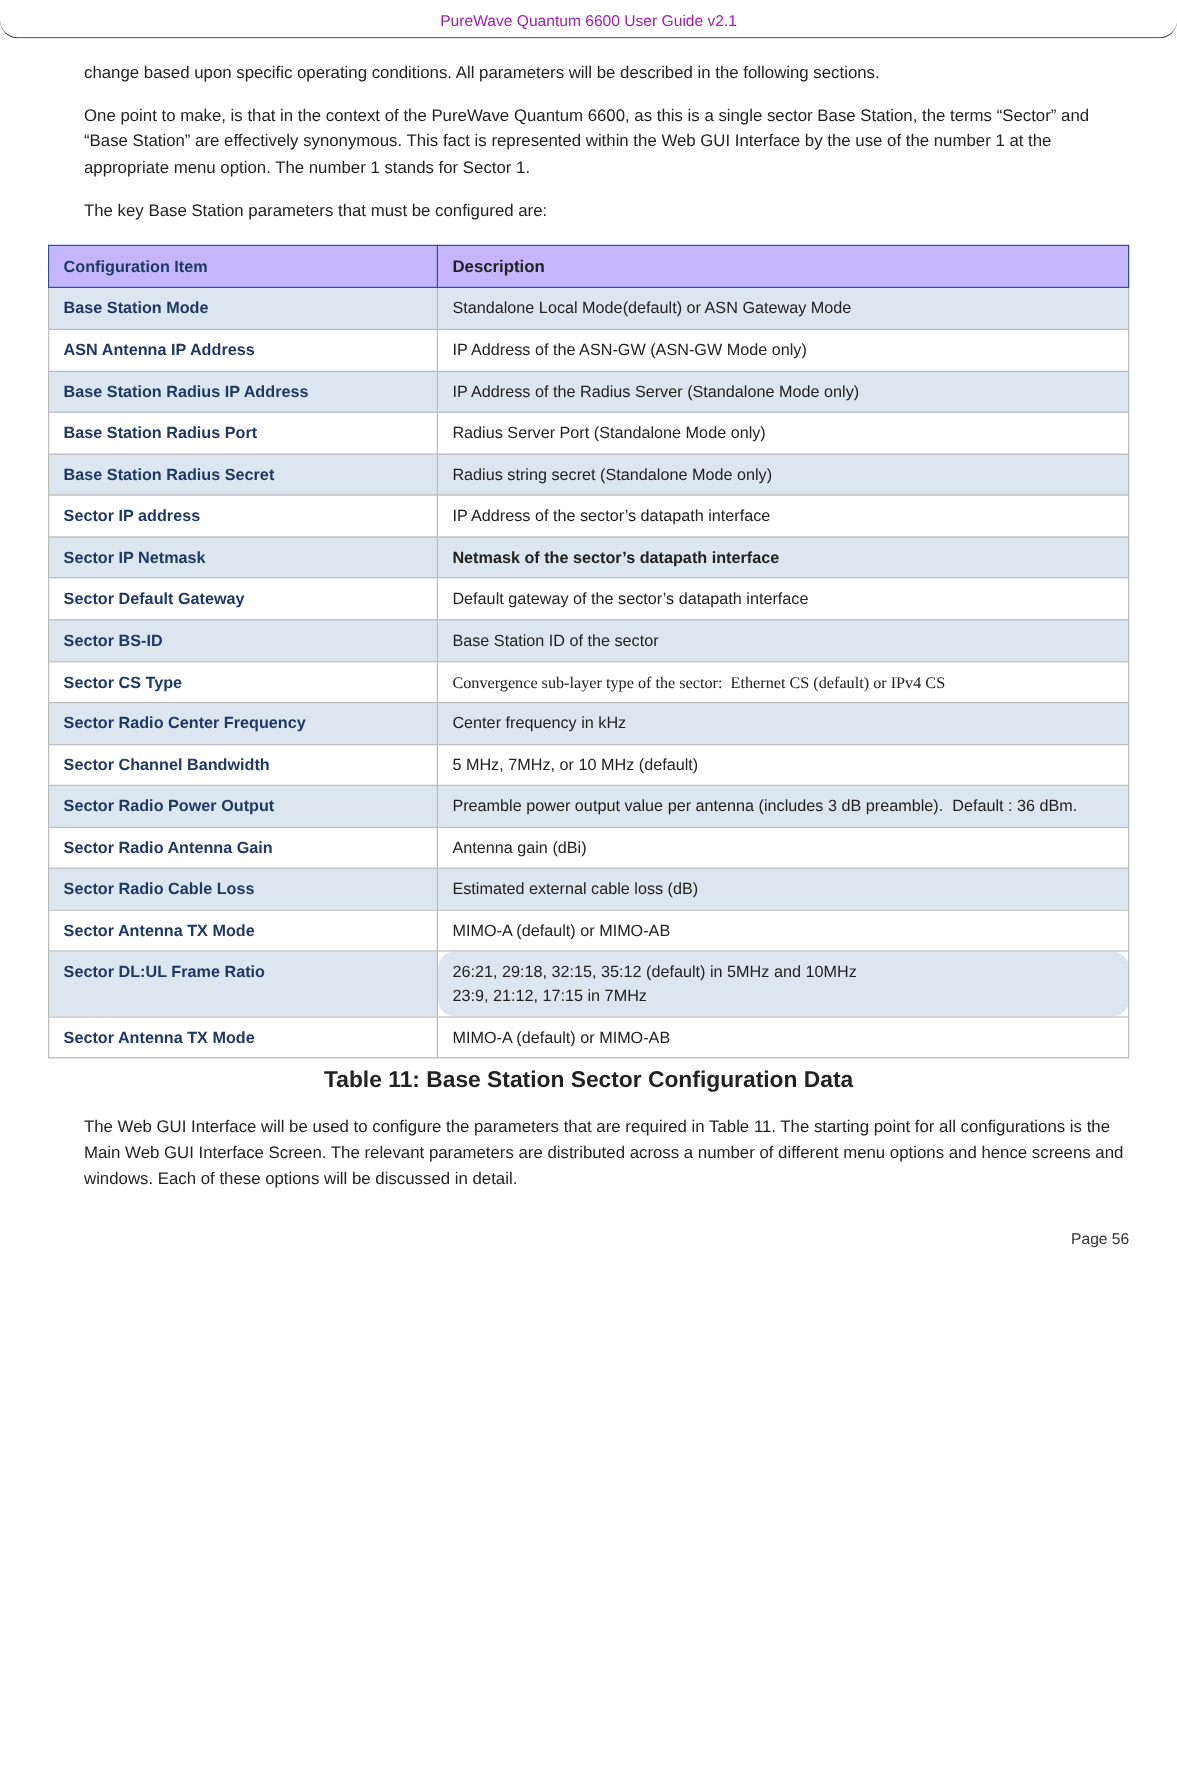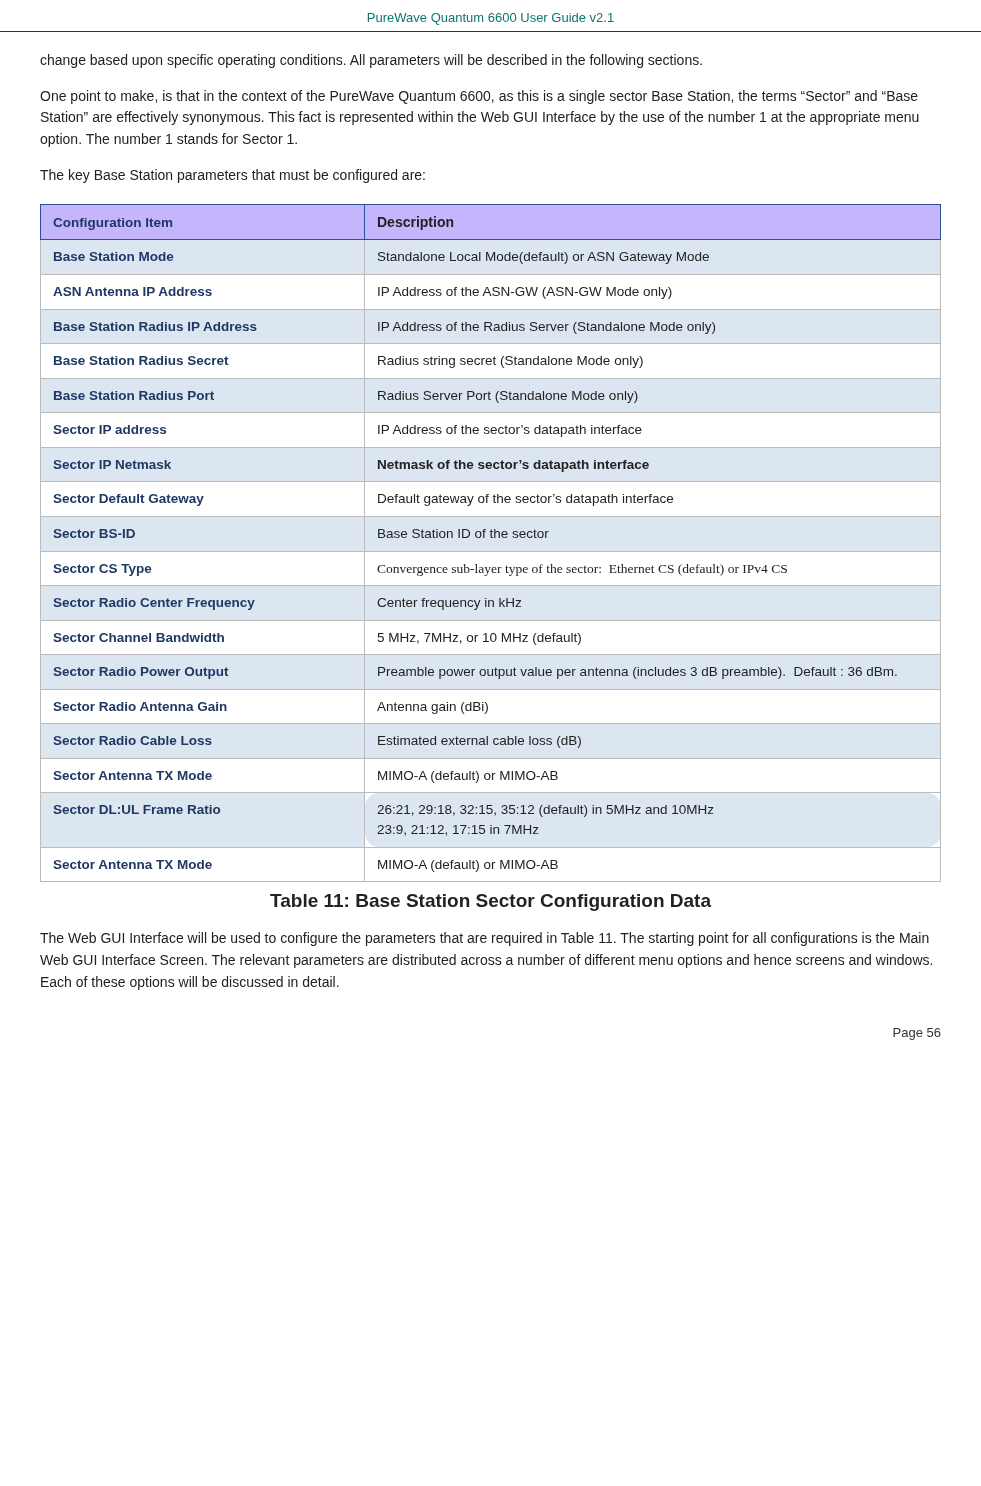--- a/index.html
+++ b/index.html
@@ -8,32 +8,34 @@
       font-size: 14px;
       color: #222;
       background: #fff;
       width: 981px;
       min-height: 1486px;
       padding: 0;
     }
     .page-header {
       text-align: center;
       font-size: 13px;
-      color: #0f766e;
+      color: #a21caf;
       padding: 10px 40px 6px 40px;
       border-bottom: 1.5px solid #333;
       margin-bottom: 18px;
+      border-radius: 15px;
     }
     .content {
       padding: 0 40px;
     }
     .para {
       margin-bottom: 14px;
       line-height: 1.55;
       font-size: 14px;
+      margin-left: 30px;
     }
     .table-container {
       margin: 18px 0 6px 0;
       border: 1.5px solid #aaa;
       border-collapse: collapse;
       width: 100%;
     }
     table {
       width: 100%;
       border-collapse: collapse;
@@ -112,26 +114,26 @@
         </tr>
         <tr>
           <td class="col-item">ASN Antenna IP Address</td>
           <td class="col-desc" style="white-space: pre-wrap;">IP Address of the ASN-GW (ASN-GW Mode only)</td>
         </tr>
         <tr>
           <td class="col-item">Base Station Radius IP Address</td>
           <td class="col-desc" style="white-space: pre-wrap;">IP Address of the Radius Server (Standalone Mode only)</td>
         </tr>
         <tr>
+          <td class="col-item">Base Station Radius Port</td>
+          <td class="col-desc" style="white-space: pre-wrap;">Radius Server Port (Standalone Mode only)</td>
+        </tr>
+        <tr>
           <td class="col-item">Base Station Radius Secret</td>
           <td class="col-desc" style="white-space: pre-wrap;">Radius string secret (Standalone Mode only)</td>
-        </tr>
-        <tr>
-          <td class="col-item">Base Station Radius Port</td>
-          <td class="col-desc" style="white-space: pre-wrap;">Radius Server Port (Standalone Mode only)</td>
         </tr>
         <tr>
           <td class="col-item">Sector IP address</td>
           <td class="col-desc" style="white-space: pre-wrap;">IP Address of the sector’s datapath interface</td>
         </tr>
         <tr>
           <td class="col-item">Sector IP Netmask</td>
           <td class="col-desc" style="white-space: pre-wrap; font-weight: bold;">Netmask of the sector’s datapath interface</td>
         </tr>
         <tr>

